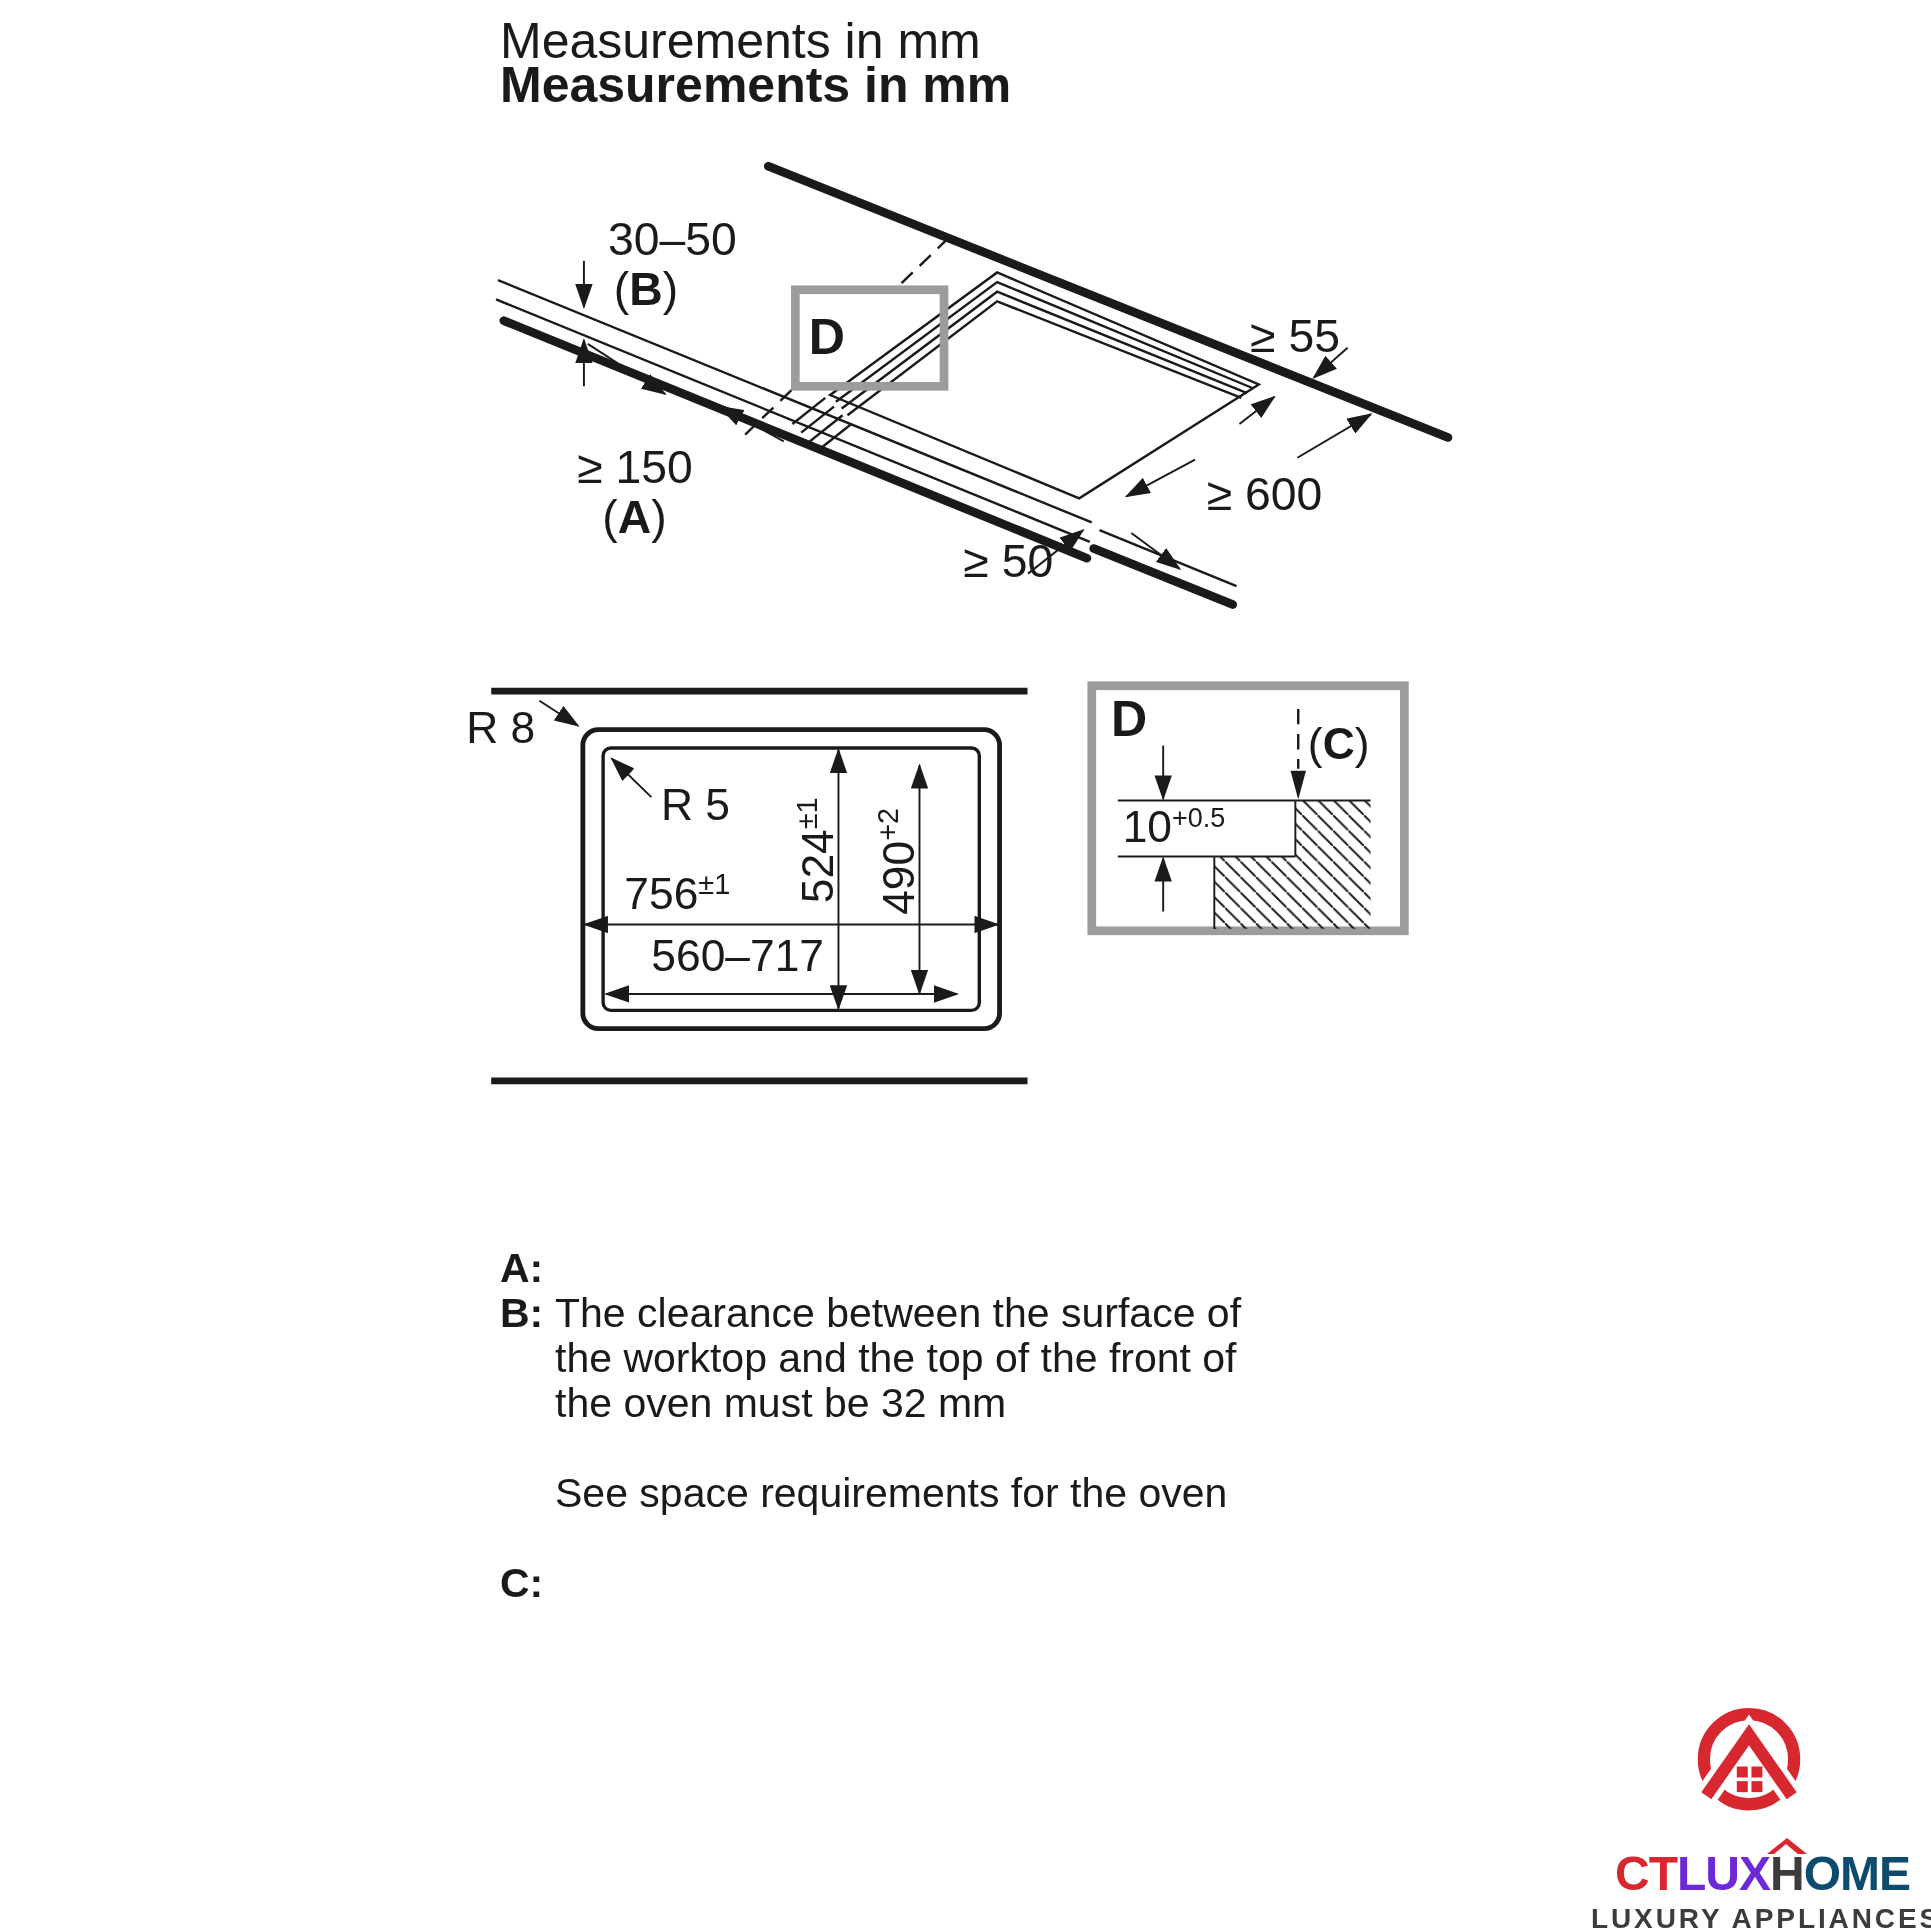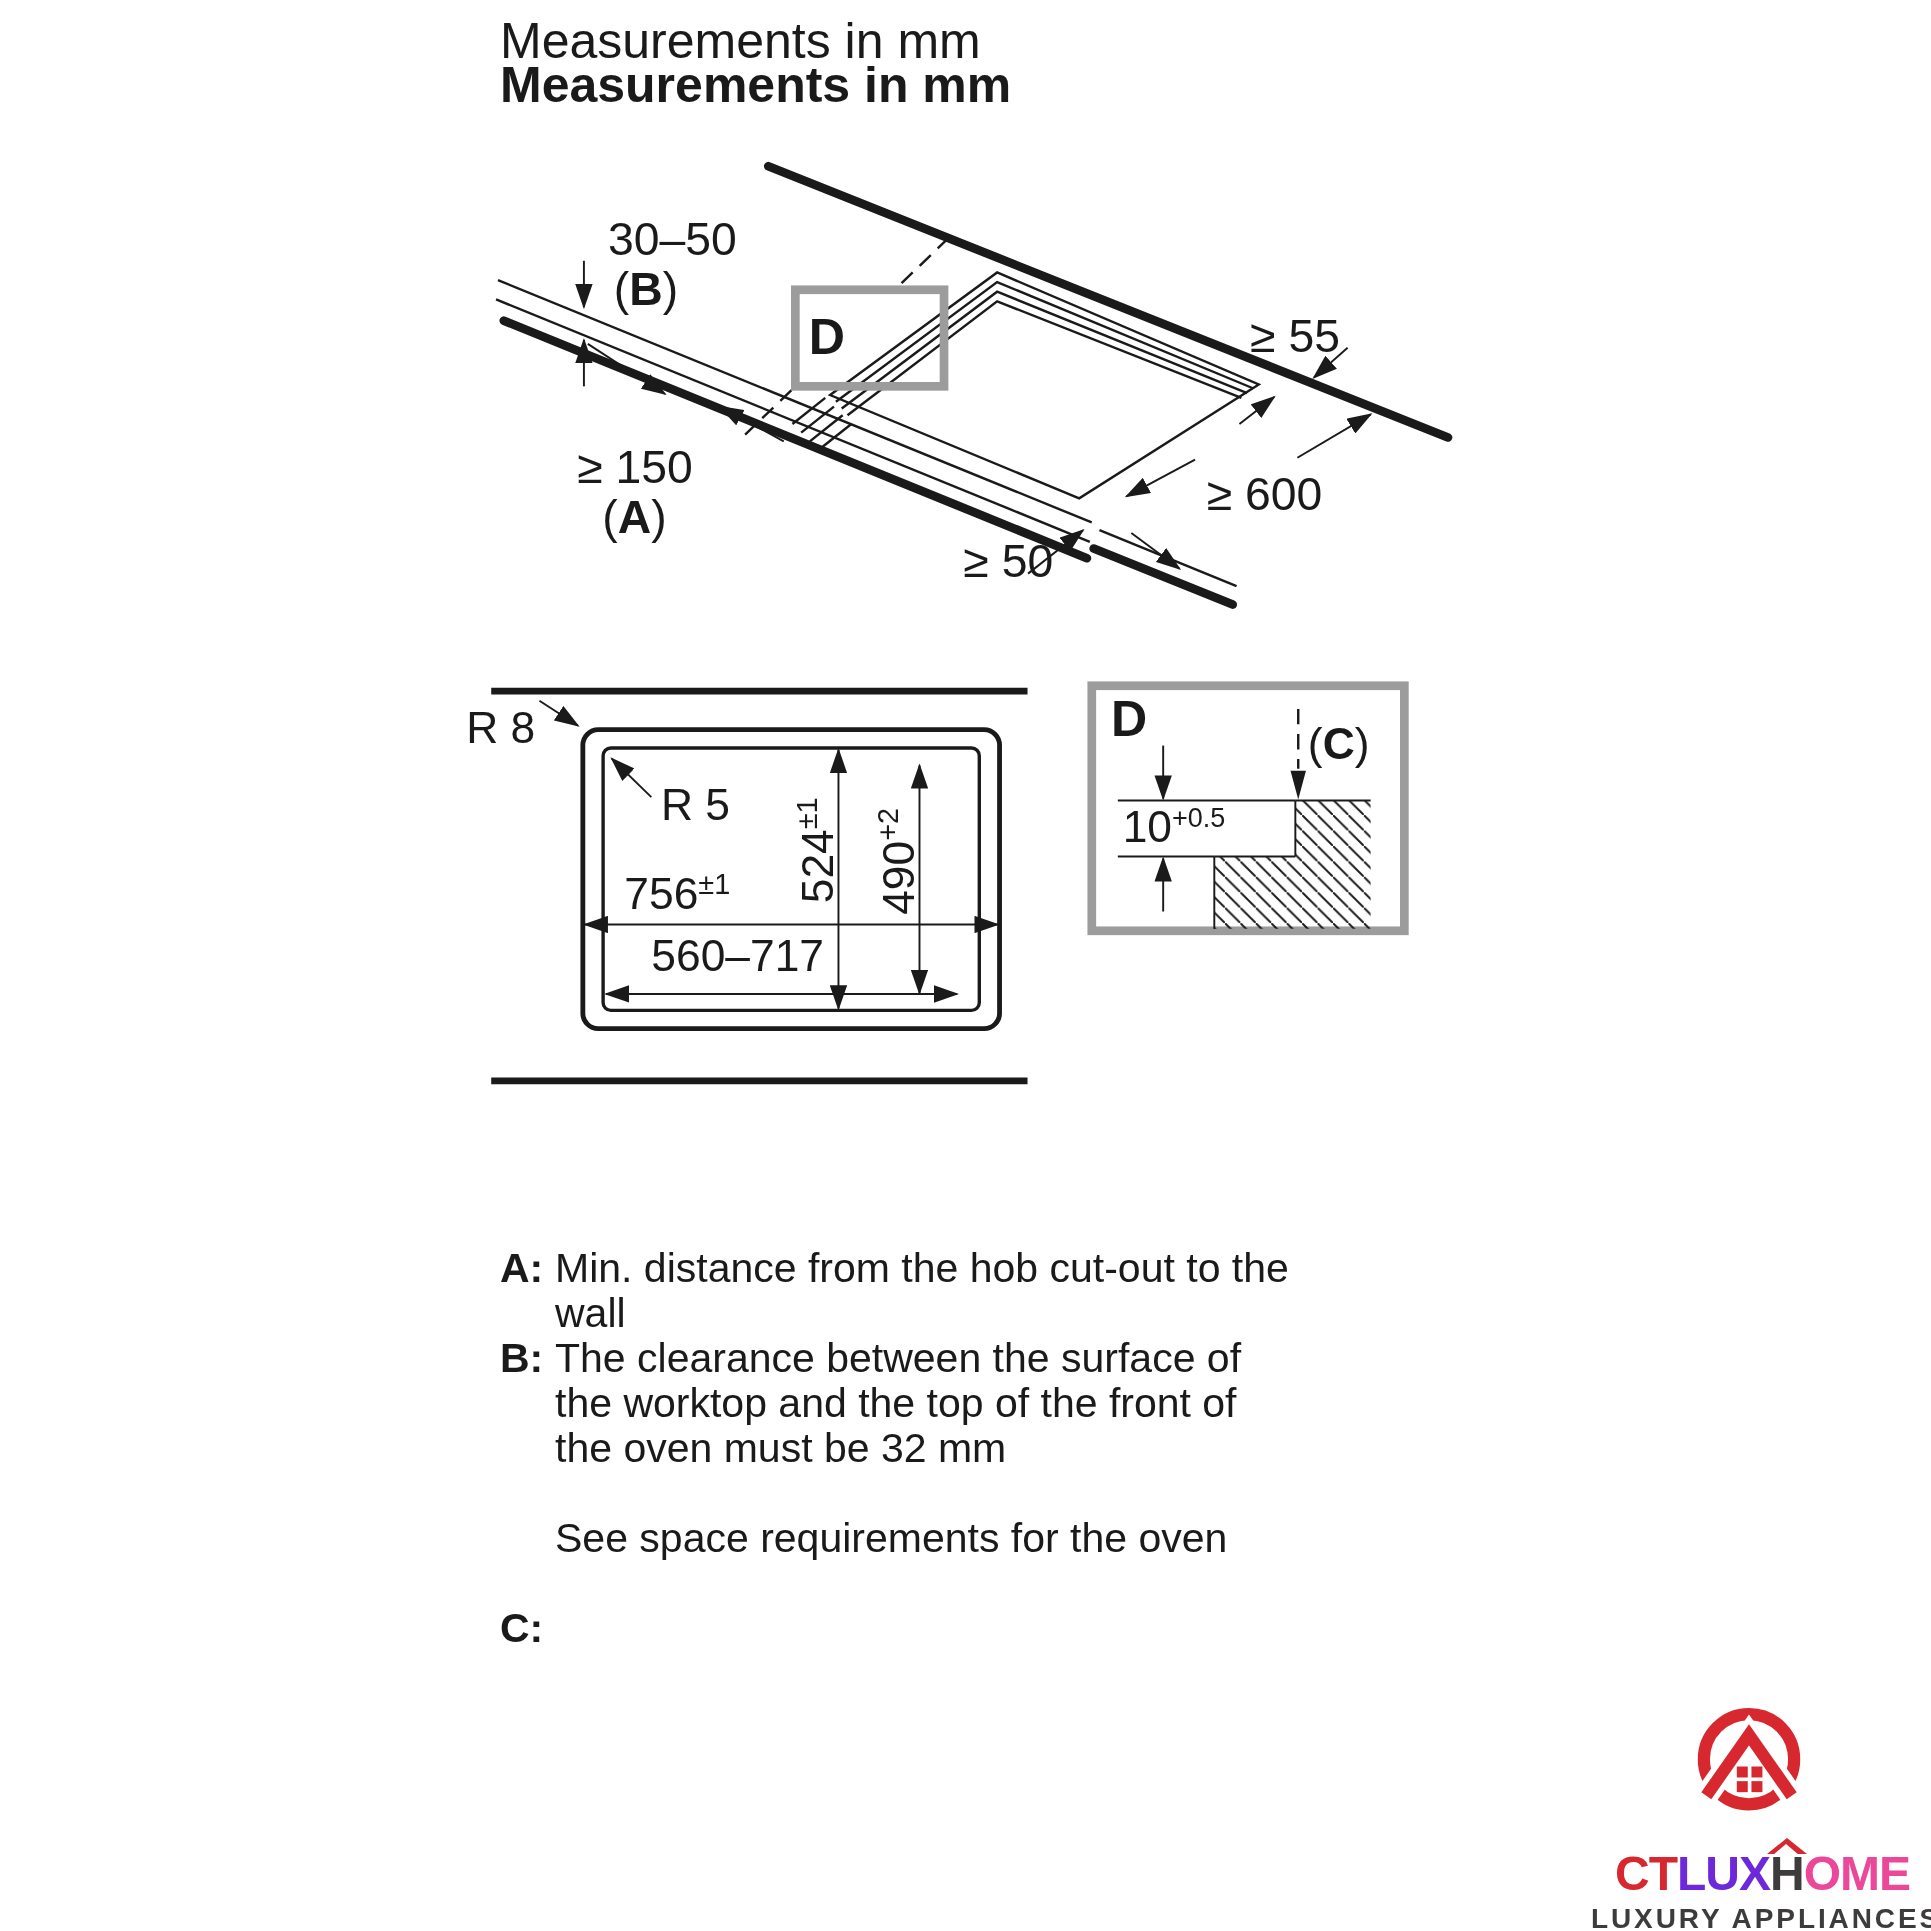--- a/index.html
+++ b/index.html
@@ -166,21 +166,20 @@
   <polygon fill="#1a1a1a" points="220,128 212,98 228,98"></polygon>
 
   <text x="26" y="62" class="big">D</text>
   <text x="230" y="86" class="f46"><tspan>(</tspan><tspan class="b">C</tspan><tspan>)</tspan></text>
   <text x="38" y="172" class="f46"><tspan>10</tspan><tspan class="sup28" dy="-16">+0.5</tspan></text>
 </svg>
 
 <div class="notes" style="left:500px;top:1246px;">
   <div class="note-row">
     <span class="note-label">A:</span>
-    <span class="note-text">Min. distance from the hob cut-out to the<br>wall</span>
   </div>
   <div class="note-row">
     <span class="note-label">B:</span>
     <span class="note-text">The clearance between the surface of<br>the worktop and the top of the front of<br>the oven must be 32 mm</span>
   </div>
   <div class="note-see">See space requirements for the oven</div>
   <div class="note-row">
     <span class="note-label">C:</span>
   </div>
 </div>
@@ -192,17 +191,17 @@
   <g fill="#d7282f">
     <rect x="40" y="52" width="9" height="9"></rect>
     <rect x="52" y="52" width="9" height="9"></rect>
     <rect x="40" y="64" width="9" height="9"></rect>
     <rect x="52" y="64" width="9" height="9"></rect>
   </g>
 </svg>
 
 <div class="logo-text" style="left:1591px;top:1846px;">
   <div class="brand-line">
-    <span style="color:#d7282f;margin-left:24px;">CT</span><span style="color:#6d28d9;">LUX</span><span class="brand-h" style="color:#3d3b3c;"><span class="h-roof" style="border-bottom:16.4px solid #d7282f;"></span><span>H</span></span><span style="color:#ec4899;">OME</span>
+    <span style="color:#d7282f;margin-left:24px;">CT</span><span style="color:#6d28d9;">LUX</span><span class="brand-h" style="color:#3d3b3c;"><span class="h-roof" style="border-bottom:16.4px solid #d7282f;"></span><span>H</span></span><span style="color:#0c4a6e;">OME</span>
   </div>
   <div class="tagline" style="color:#3d3b3c;">LUXURY APPLIANCES</div>
 </div>
 
 
 </body></html>

